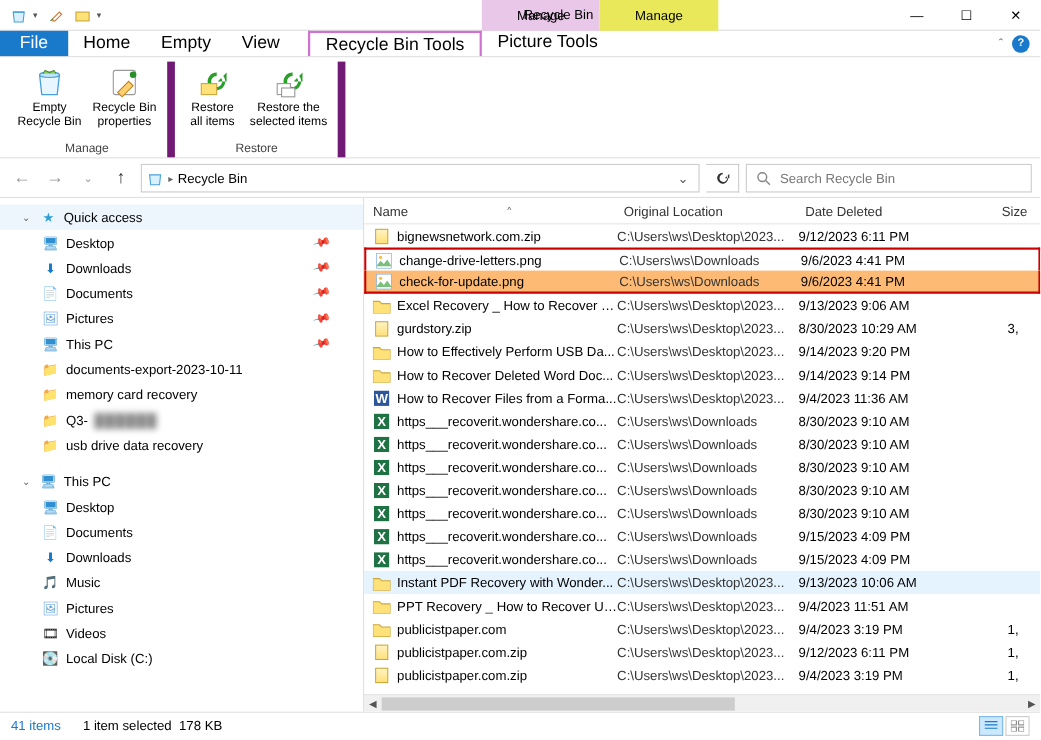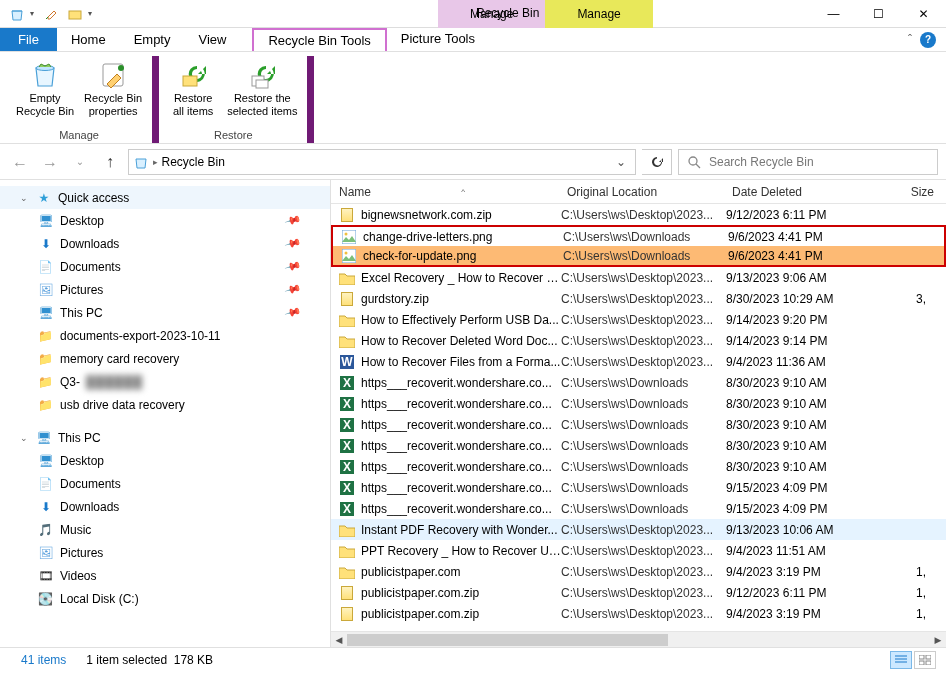--- a/index.html
+++ b/index.html
@@ -13,21 +13,21 @@
 .tab-group { display: flex; height: 28px; margin-left: 200px; }
 .contextual-tab { padding: 0 32px; display: flex; align-items: center; font-size: 12px; }
 .ctx-pink { background: #e8c7e8; }
 .ctx-yellow { background: #e8e85a; }
 .title-text { margin-left: 20px; color: #000; font-size: 12px; }
 .winctrl { margin-left: auto; display: flex; }
 .winctrl-btn { width: 45px; height: 28px; display: flex; align-items: center; justify-content: center; font-size: 12px; }
 
 
 .ribbon-tabs { height: 24px; display: flex; align-items: stretch; border-bottom: 1px solid #e0e0e0; }
-.ribbon-tab { padding: 0 14px; display: flex; align-items: center; font-size: 13px; cursor: pointer; }
+.ribbon-tab { padding: 0 14px; display: flex; align-items: center; font-size: 16px; cursor: pointer; }
 .ribbon-tab.file { background: #1979ca; color: #fff; padding: 0 18px; }
 .ribbon-tab.ctx-active { border: 2px solid #d070d0; border-bottom: none; }
 .ribbon-tab.ctx-pic { border-bottom: 2px solid transparent; }
 .ribbon-help { margin-left: auto; display: flex; align-items: center; gap: 8px; padding-right: 10px; }
 .help-circle { width: 16px; height: 16px; border-radius: 50%; background: #1979ca; color: #fff; display: flex; align-items: center; justify-content: center; font-size: 10px; font-weight: bold; }
 
 
 .ribbon-body { height: 92px; border-bottom: 1px solid #e0e0e0; display: flex; padding: 4px 6px 0; }
 .ribbon-group { display: flex; flex-direction: column; border-right: 7px solid #701a75; padding: 0 6px; justify-content: center; }
 .ribbon-group-items { display: flex; flex: 1; gap: 2px; }
@@ -567,21 +567,21 @@
       <div class="hscroll-btn">◀</div>
       <div class="hscroll-track">
         <div class="hscroll-thumb"></div>
       </div>
       <div class="hscroll-btn">▶</div>
     </div>
   </div>
 </div>
 
 <div class="statusbar">
-  <span style="color:#1979ca;margin-left:11px;">41 items</span>
+  <span style="color:#1979ca;">41 items</span>
   <span>
     <span>1 item selected</span>&nbsp;&nbsp;<span>178 KB</span>
   </span>
   <div class="viewbtns">
     <div class="viewbtn active">
       <svg width="12" height="10" viewBox="0 0 12 10">
           <path d="M0 1h12M0 4h12M0 7h12" stroke="#1979ca"></path>
         </svg>
     </div>
     <div class="viewbtn">

